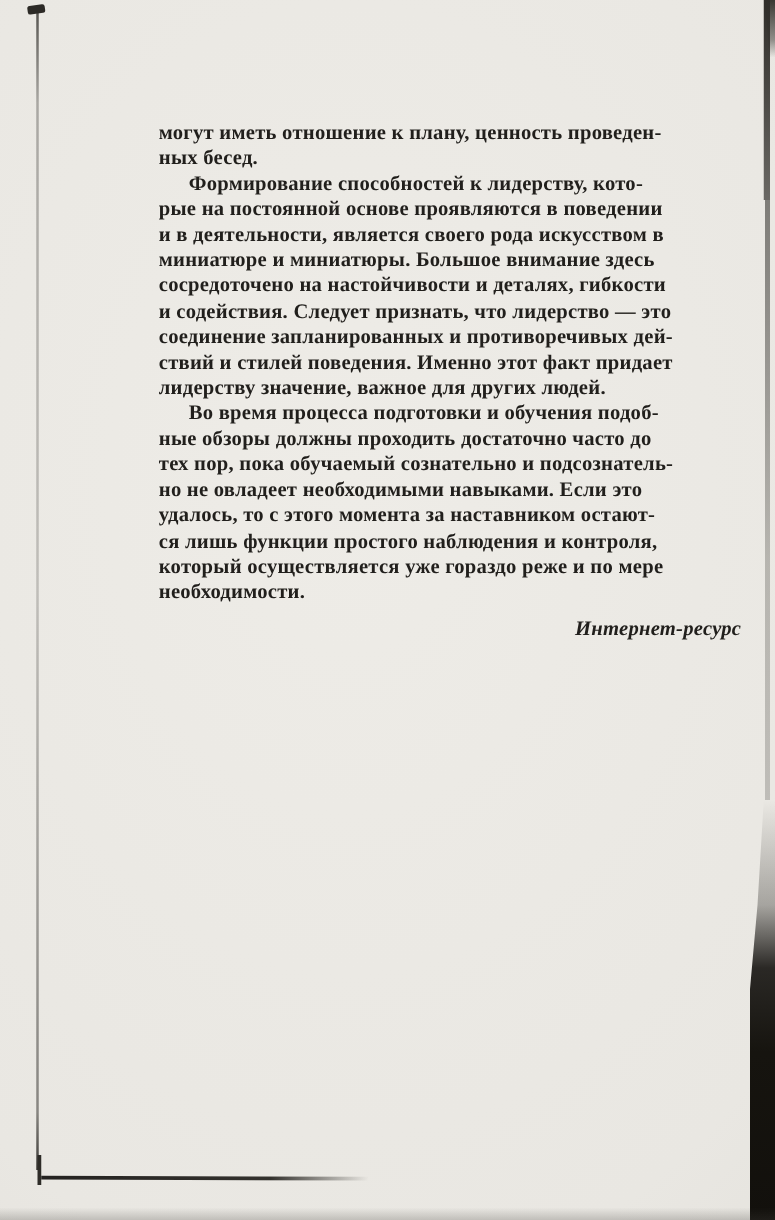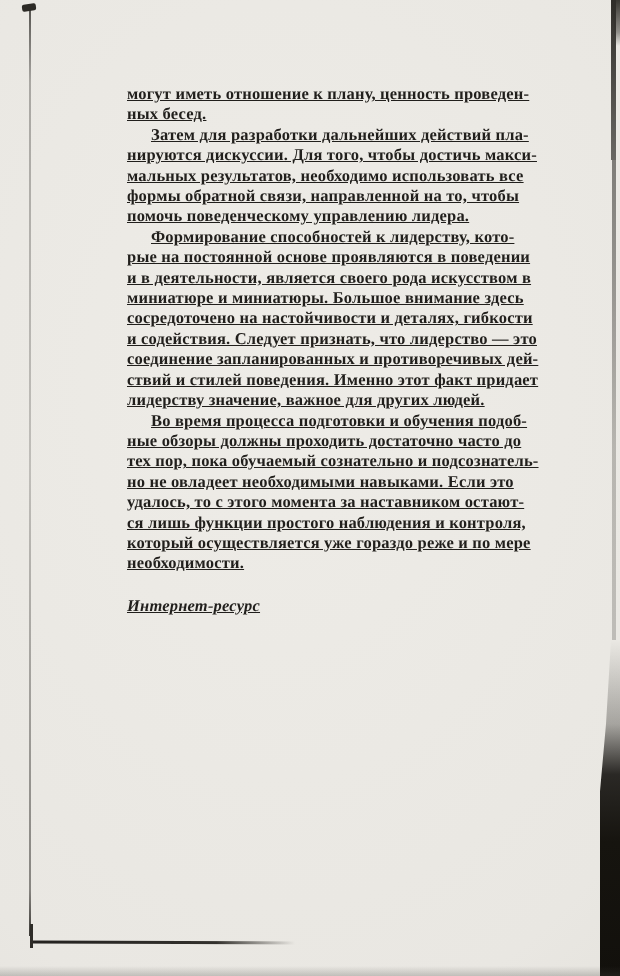--- a/index.html
+++ b/index.html
@@ -15,42 +15,41 @@
     margin: 0 auto;
     background:
       radial-gradient(ellipse 140% 120% at 45% 40%, #eeece7 0%, #e9e7e2 55%, #dfddd7 85%, #d6d4ce 100%);
     overflow: hidden;
   }
 
   
   .text-block {
     position: absolute;
     left: 127px;
-    top: 84px;
+    top: 96px;
     width: 470px;
     color: #211f1c;
     font-size: 16.5px;
     line-height: 20.4px;
     font-weight: bold;
     letter-spacing: 0.2px;
     text-rendering: geometricPrecision;
-    text-decoration: underline;
   }
   .text-block p {
     margin: 0;
     white-space: pre-line;
     text-align: left;
     text-indent: 24px;
   }
   .text-block p.no-indent {
     text-indent: 0;
   }
   .attribution {
-    margin-top: 22px;
-    text-align: left;
+    margin-top: 9px;
+    text-align: right;
     font-style: italic;
     font-weight: bold;
     padding-right: 4px;
     white-space: pre-line;
   }
 
   
   .artifact { position: absolute; pointer-events: none; }
 
   .left-edge-line {
@@ -128,25 +127,20 @@
   <div class="artifact right-edge-line-top"></div>
   <div class="artifact right-edge-line-mid"></div>
   <div class="artifact right-edge-bar-bottom"></div>
   <div class="artifact bottom-line"></div>
   <div class="artifact bottom-left-tick"></div>
   <div class="artifact bottom-edge-shade"></div>
 
   <div class="text-block">
     <p class="no-indent">могут иметь отношение к плану, ценность проведен-
 ных бесед.</p>
-    <p>Затем для разработки дальнейших действий пла-
-нируются дискуссии. Для того, чтобы достичь макси-
-мальных результатов, необходимо использовать все
-формы обратной связи, направленной на то, чтобы
-помочь поведенческому управлению лидера.</p>
     <p>Формирование способностей к лидерству, кото-
 рые на постоянной основе проявляются в поведении
 и в деятельности, является своего рода искусством в
 миниатюре и миниатюры. Большое внимание здесь
 сосредоточено на настойчивости и деталях, гибкости
 и содействия. Следует признать, что лидерство — это
 соединение запланированных и противоречивых дей-
 ствий и стилей поведения. Именно этот факт придает
 лидерству значение, важное для других людей.</p>
     <p>Во время процесса подготовки и обучения подоб-

